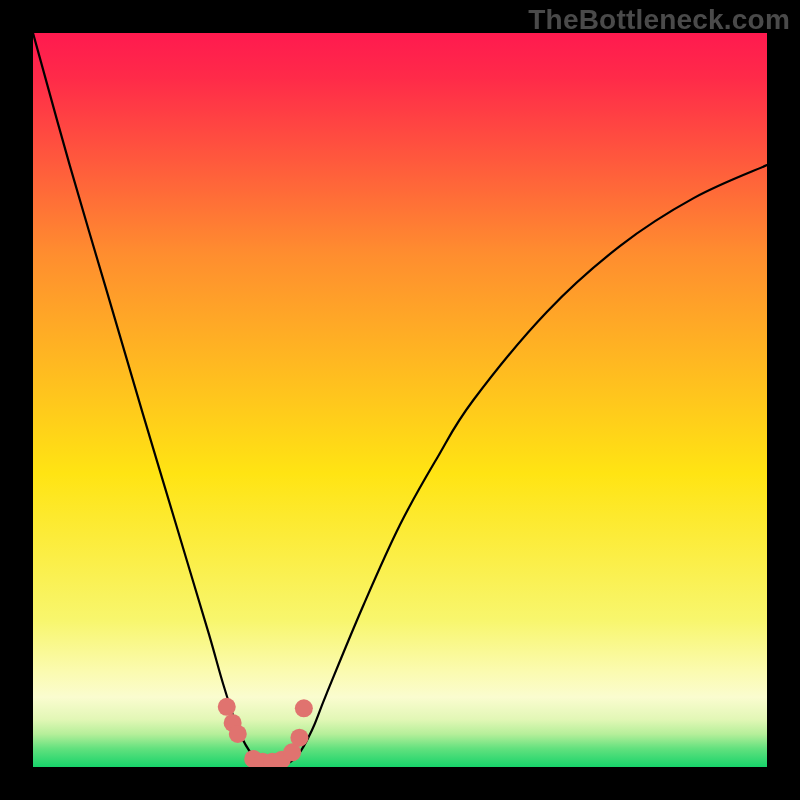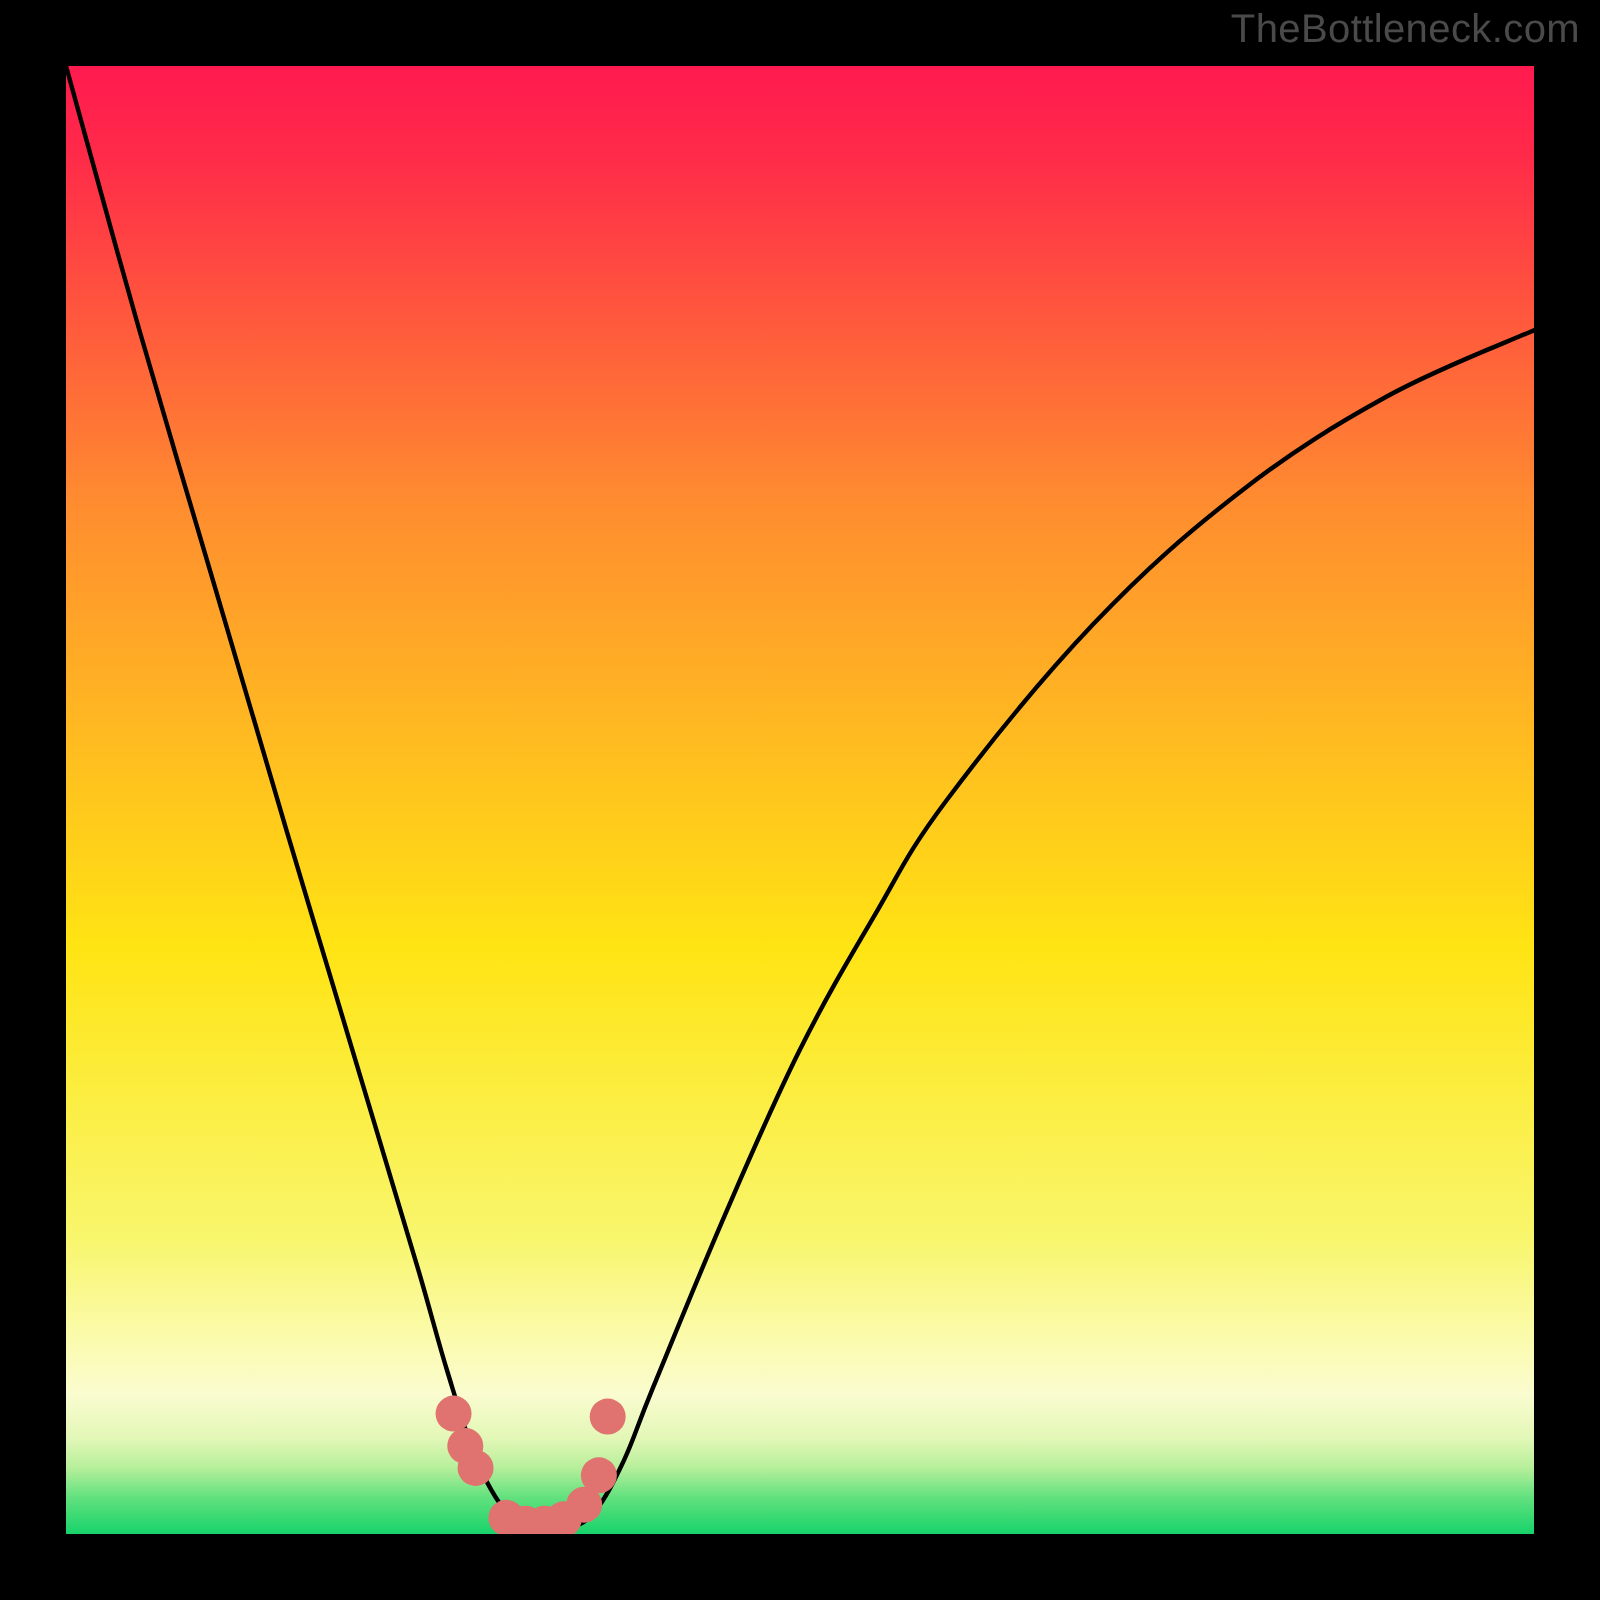--- a/index.html
+++ b/index.html
@@ -15,22 +15,22 @@
     position: relative;
     width: 800px;
     height: 800px;
     background: #000;
   }
   .watermark {
     position: absolute;
     top: 4px;
     right: 10px;
     color: #4a4a4a;
-    font-size: 20px;
-    font-weight: 400;
+    font-size: 28px;
+    font-weight: 700;
     letter-spacing: 0.2px;
     z-index: 10;
   }
   .plot-area {
     position: absolute;
     left: 33px;
     top: 33px;
     width: 734px;
     height: 734px;
     overflow: hidden;

